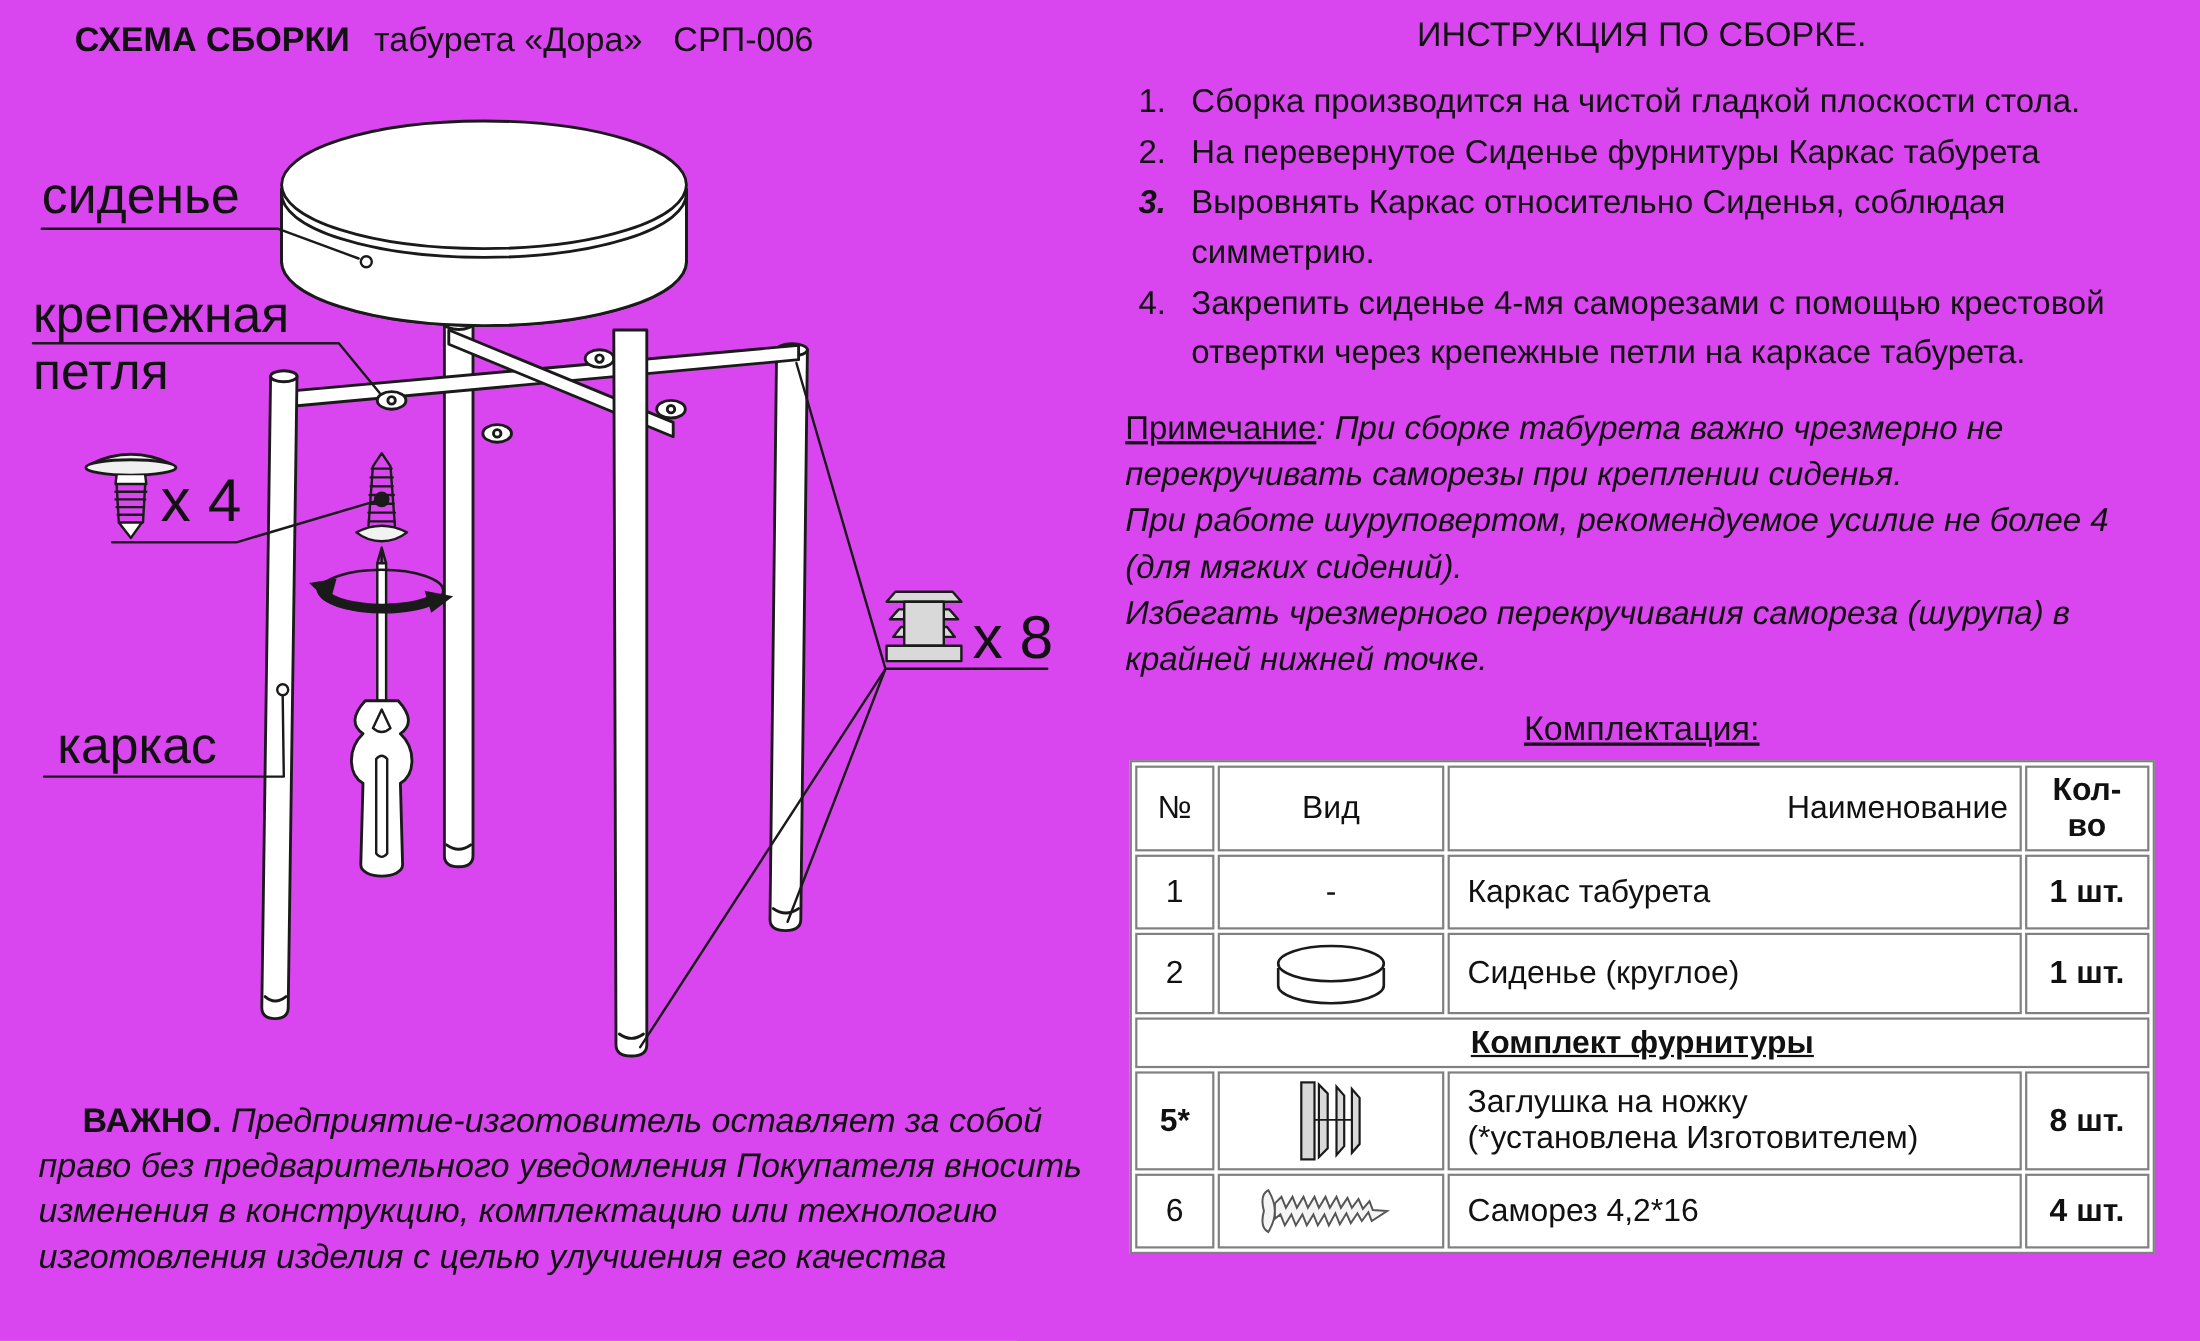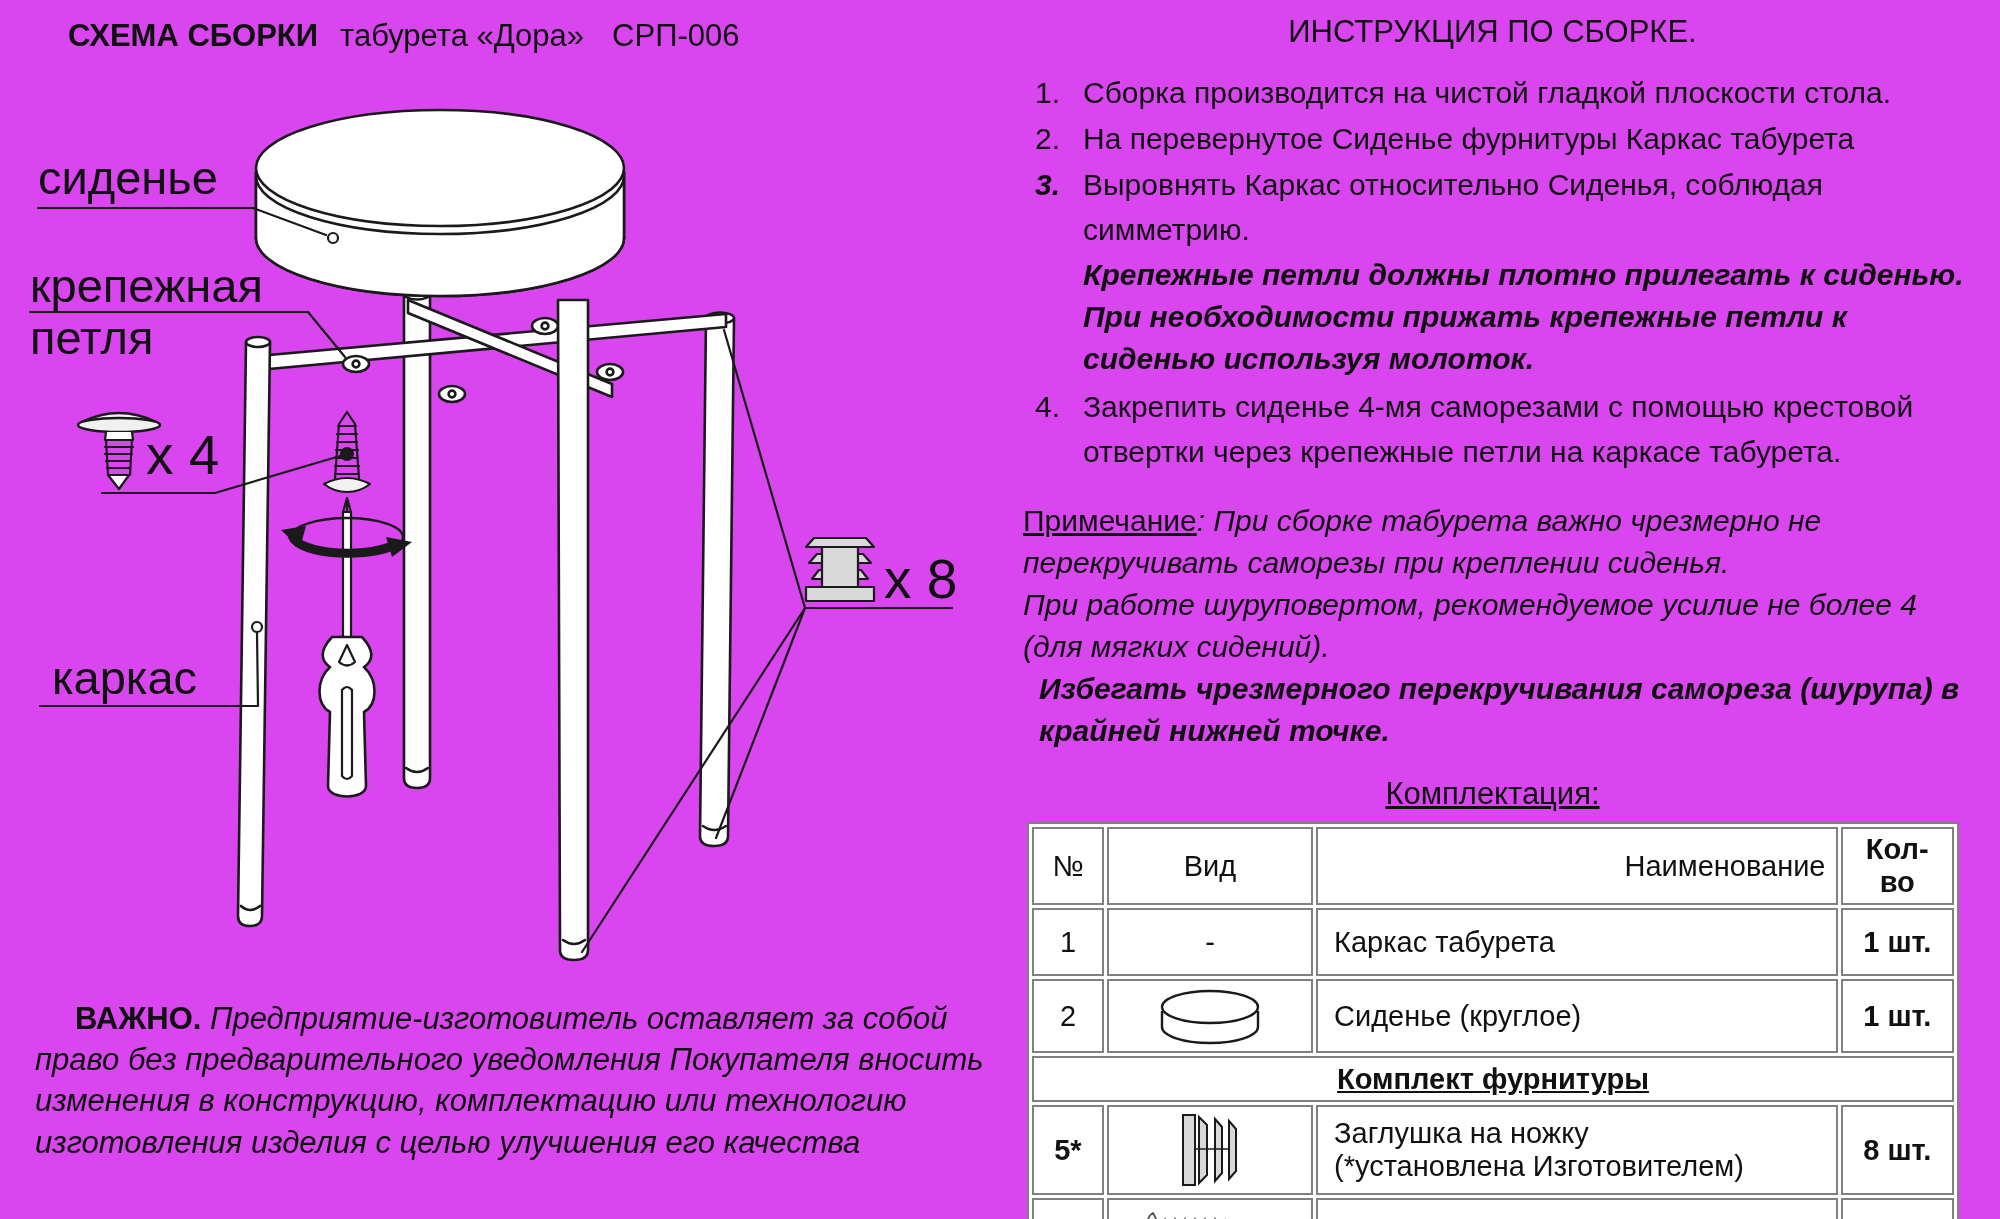--- a/index.html
+++ b/index.html
@@ -21,21 +21,21 @@
   .steps{margin-top:20px;}
   .step{display:flex;font-size:30px;line-height:1.5;margin-bottom:1px;}
   .step .num{margin-left:30px;width:48px;flex:none;}
   .step.bold-num .num{font-weight:bold;font-style:italic;}
   .step .txt{flex:1;padding-right:30px;}
   .step3-note{margin-left:78px;margin-top:2px;margin-bottom:4px;padding-right:10px;
               font-size:30px;line-height:1.4;font-weight:bold;font-style:italic;}
   .note-block{margin-top:26px;margin-left:18px;padding-right:10px;font-size:30px;line-height:1.4;}
   .note-block .u-label{text-decoration:underline;}
   .note-block .it{font-style:italic;}
-  .note-block .bi{font-style:italic;font-weight:bold;margin-left:16px;}
+  .note-block .bi{font-style:italic;font-weight:normal;}
   .kompl-title{margin-top:24px;text-align:center;font-size:31px;}
   .kompl-title span{text-decoration:underline;}
   
   .parts-table{margin-top:10px;margin-left:22px;width:932px;border-collapse:separate;
                border-spacing:3px;background:#fff;border:2px solid #808080;}
   .parts-table td{border:2px solid #808080;font-size:29px;background:#fff;padding:4px 10px;}
   .parts-table .c-num{width:52px;text-align:center;}
   .parts-table .c-view{width:190px;text-align:center;}
   .parts-table .c-name{width:560px;text-align:left;padding-left:16px;}
   .parts-table .c-qty{width:96px;text-align:center;font-weight:bold;}
@@ -180,21 +180,20 @@
         <span class="txt">Сборка производится на чистой гладкой плоскости стола.</span>
       </div>
       <div class="step">
         <span class="num">2.</span>
         <span class="txt">На перевернутое Сиденье фурнитуры Каркас табурета</span>
       </div>
       <div class="step bold-num">
         <span class="num">3.</span>
         <span class="txt">Выровнять Каркас относительно Сиденья, соблюдая симметрию.</span>
       </div>
-      <div class="step3-note">Крепежные петли должны плотно прилегать к сиденью. При необходимости  прижать крепежные петли к сиденью используя молоток.</div>
       <div class="step">
         <span class="num">4.</span>
         <span class="txt">Закрепить сиденье 4-мя саморезами с помощью крестовой отвертки через крепежные петли на каркасе табурета.</span>
       </div>
     </div>
 
     <div class="note-block">
       <div>
         <span class="u-label">Примечание</span><span class="it">: При сборке табурета важно чрезмерно не перекручивать саморезы при креплении сиденья.</span>
       </div>

